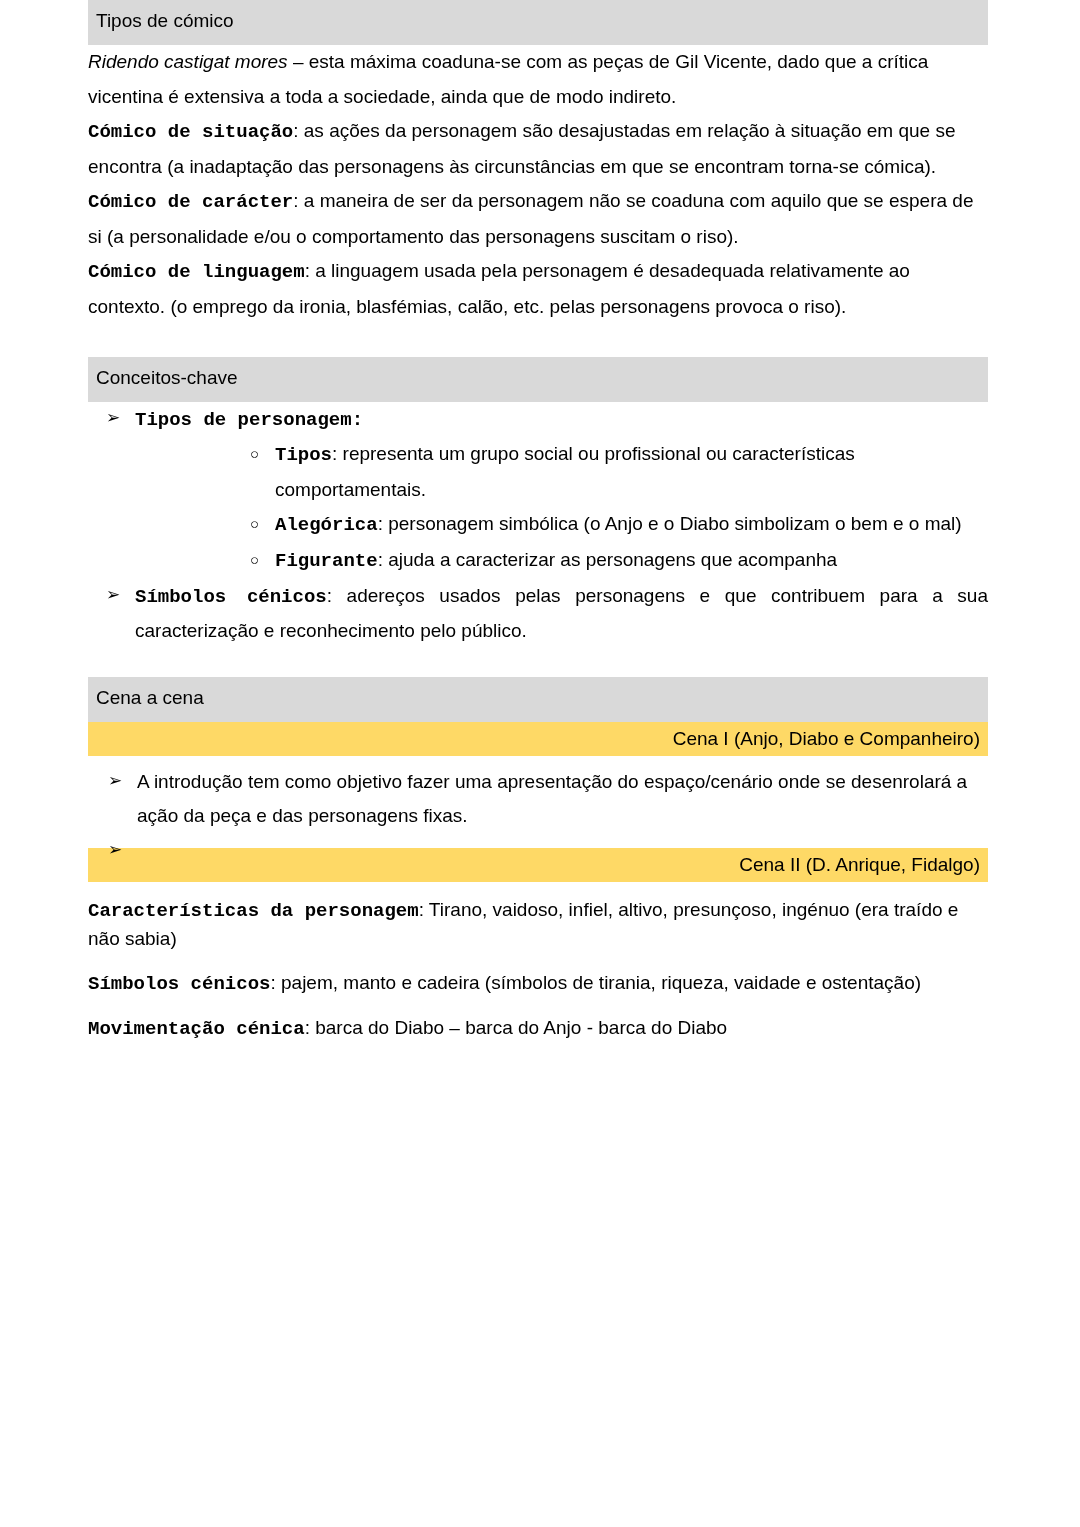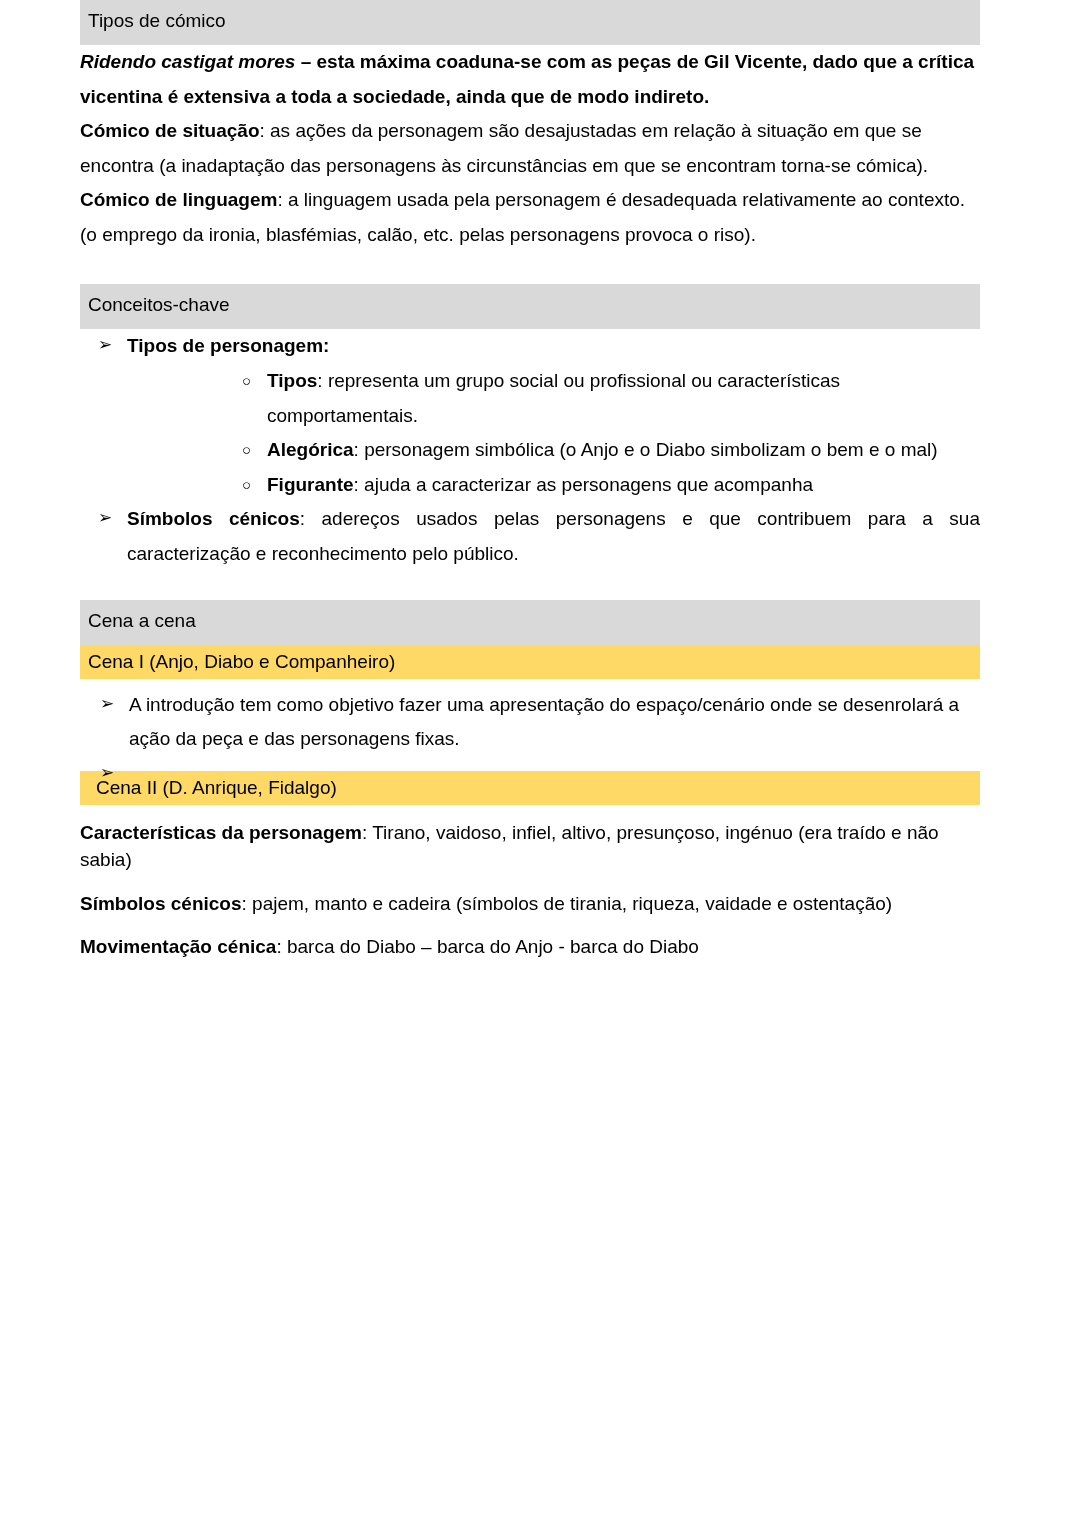--- a/index.html
+++ b/index.html
@@ -13,63 +13,64 @@
   }
   .page {
     position: relative;
     width: 1080px;
     height: 1527px;
     background: #ffffff;
     overflow: hidden;
   }
   .content {
     position: absolute;
-    left: 80px;
+    left: 88px;
     top: 0;
     width: 900px;
   }
 
   
   .band {
     font-size: 19px;
     line-height: 1.0;
     padding: 11px 8px 15px 8px;
     box-sizing: border-box;
     width: 900px;
   }
   .band-gray { background: #d9d9d9; }
   .band-yellow {
     background: #fed966;
     padding: 7px 8px 8px 8px;
+    text-align: right;
   }
 
   
   p.para {
     margin: 0;
     font-size: 19px;
     line-height: 1.82;
     text-align: left;
   }
   p.para.intro {
-    font-weight: bold;
+    font-weight: normal;
   }
   .sp-top-18 { margin-top: 18px; }
   .sp-top-16 { margin-top: 16px; }
 
   
   p.tight {
     margin: 0;
     font-size: 19px;
     line-height: 1.45;
     text-align: left;
   }
   p.tight + p.tight { margin-top: 16px; }
   .tight-first { margin-top: 14px !important; }
 
-  b, .b { font-weight: bold; }
+  b, .b { font-weight: bold; font-family: Liberation Mono, monospace; }
   i, .i { font-style: italic; }
 
   
   ul.lvl1, ul.lvl2 {
     list-style: none;
     margin: 0;
     padding: 0;
   }
   ul.lvl1 > li {
     position: relative;
@@ -113,20 +114,21 @@
 
 <div class="page">
   <div class="content">
 
     <div class="band band-gray">Tipos de cómico</div>
 
     <p class="para intro sp-top-18"><i>Ridendo castigat mores</i><span> – esta máxima coaduna-se com as peças de Gil Vicente, dado que a crítica vicentina é extensiva a toda a sociedade, ainda que de modo indireto.</span></p>
 
     <p class="para sp-top-18"><b>Cómico de situação</b><span>: as ações da personagem são desajustadas em relação à situação em que se encontra (a inadaptação das personagens às circunstâncias em que se encontram torna-se cómica).</span></p>
 
+    <p class="para sp-top-16"><b>Cómico de carácter</b><span>: a maneira de ser da personagem não se coaduna com aquilo que se espera de si (a personalidade e/ou o comportamento das personagens suscitam o riso).</span></p>
 
     <p class="para sp-top-16"><b>Cómico de linguagem</b><span>: a linguagem usada pela personagem é desadequada relativamente ao contexto. (o emprego da ironia, blasfémias, calão, etc. pelas personagens provoca o riso).</span></p>
 
     <div class="band band-gray" style="margin-top:32px;">Conceitos-chave</div>
 
     <ul class="lvl1 list-top-12">
       <li>
         <span class="marker">➢</span>
         <b>Tipos de personagem:</b>
         <ul class="lvl2">

